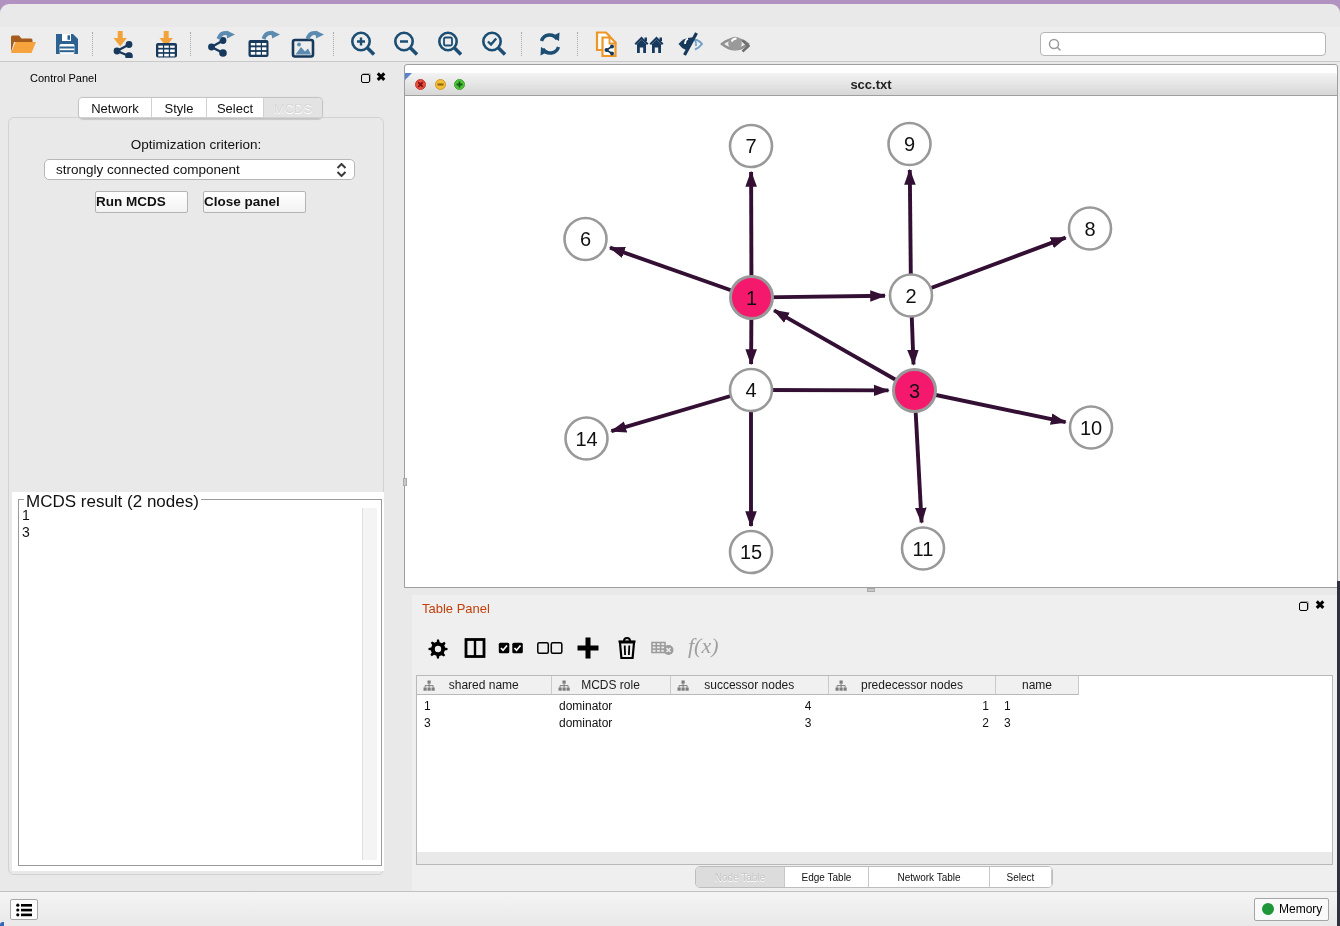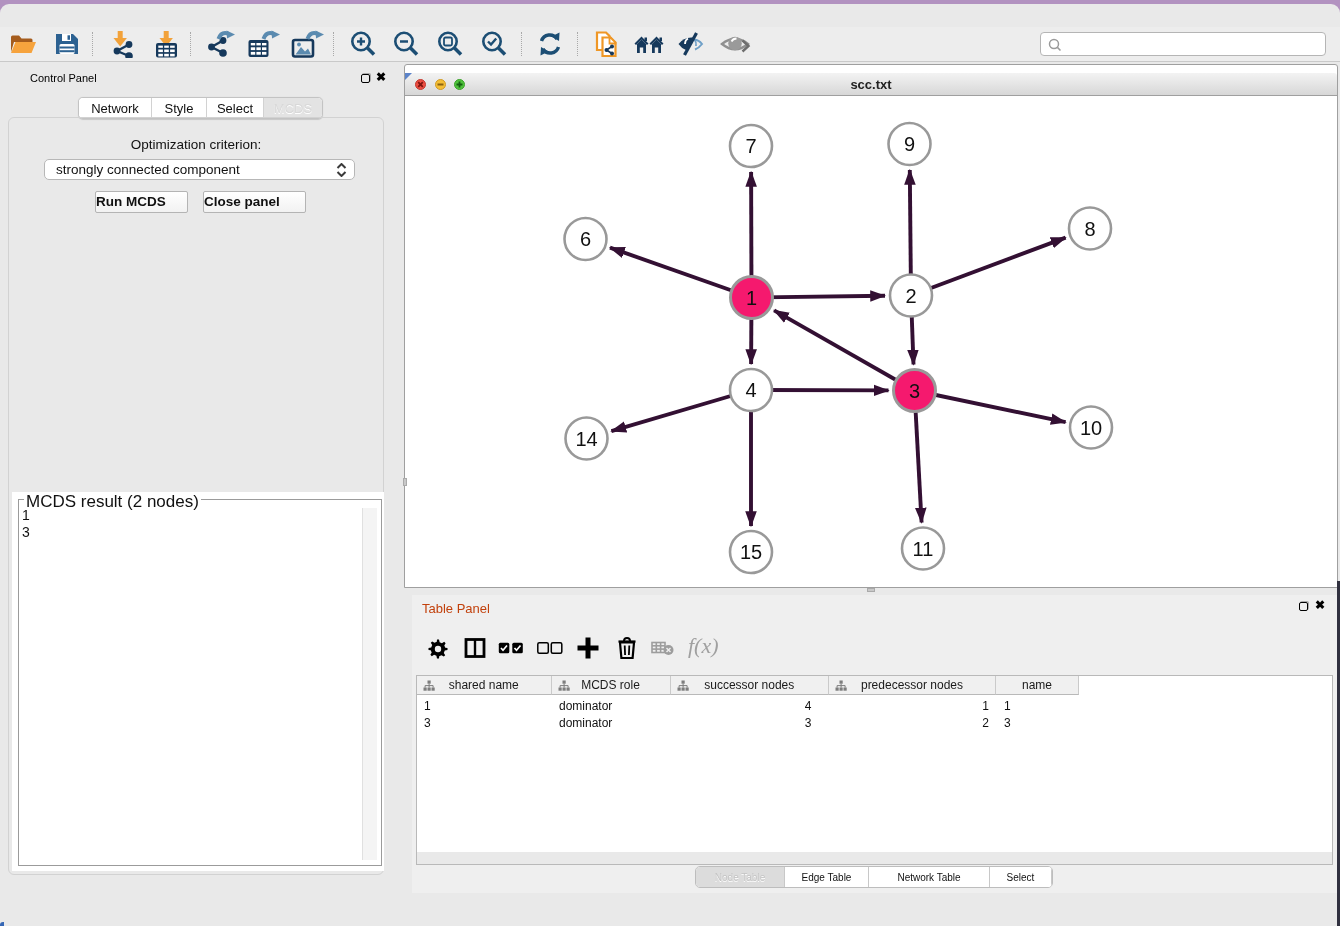--- a/index.html
+++ b/index.html
@@ -483,15 +483,33 @@
       <div class="abs" style="left:0;bottom:0;width:915px;height:12px;background:#e9e9e9;"></div>
     </div>
     <div id="tp-tabs">
       <div class="tab sel" style="width:89px;">Node Table</div>
       <div class="tab" style="width:84px;">Edge Table</div>
       <div class="tab" style="width:121px;">Network Table</div>
       <div class="tab" style="width:62px;">Select</div>
     </div>
   </div>
 
+  <div id="statusbar">
+    <div class="abs" style="left:10px;top:7px;width:28px;height:21px;background:#fcfcfc;border:1px solid #a8a8a8;border-radius:2px;">
+      <svg width="16" height="14" style="position:absolute;left:5px;top:3px;">
+        <circle cx="1.8" cy="2.2" r="1.6" fill="#000"></circle>
+        <circle cx="1.8" cy="7" r="1.6" fill="#000"></circle>
+        <circle cx="1.8" cy="11.8" r="1.6" fill="#000"></circle>
+        <rect x="5" y="1" width="11" height="2.6" fill="#000"></rect>
+        <rect x="5" y="5.8" width="11" height="2.6" fill="#000"></rect>
+        <rect x="5" y="10.6" width="11" height="2.6" fill="#000"></rect>
+      </svg>
+    </div>
+    <div class="abs" style="left:1254px;top:6px;width:75px;height:23px;background:#fafafa;border:1px solid #a5a5a5;border-radius:2px;">
+      <svg width="13" height="13" style="position:absolute;left:7px;top:4px;">
+          <circle cx="6" cy="6" r="6" fill="#1f9638"></circle>
+        </svg>
+      <div style="position:absolute;left:24px;top:3px;font-size:12px;color:#000;">Memory</div>
+    </div>
+  </div>
 </div>
 <div id="rightstrip"></div>
 <div class="abs" style="left:0;top:922px;width:4px;height:4px;background:#3567b5;border-radius:3px 0 0 0;"></div>
 
 </body></html>

